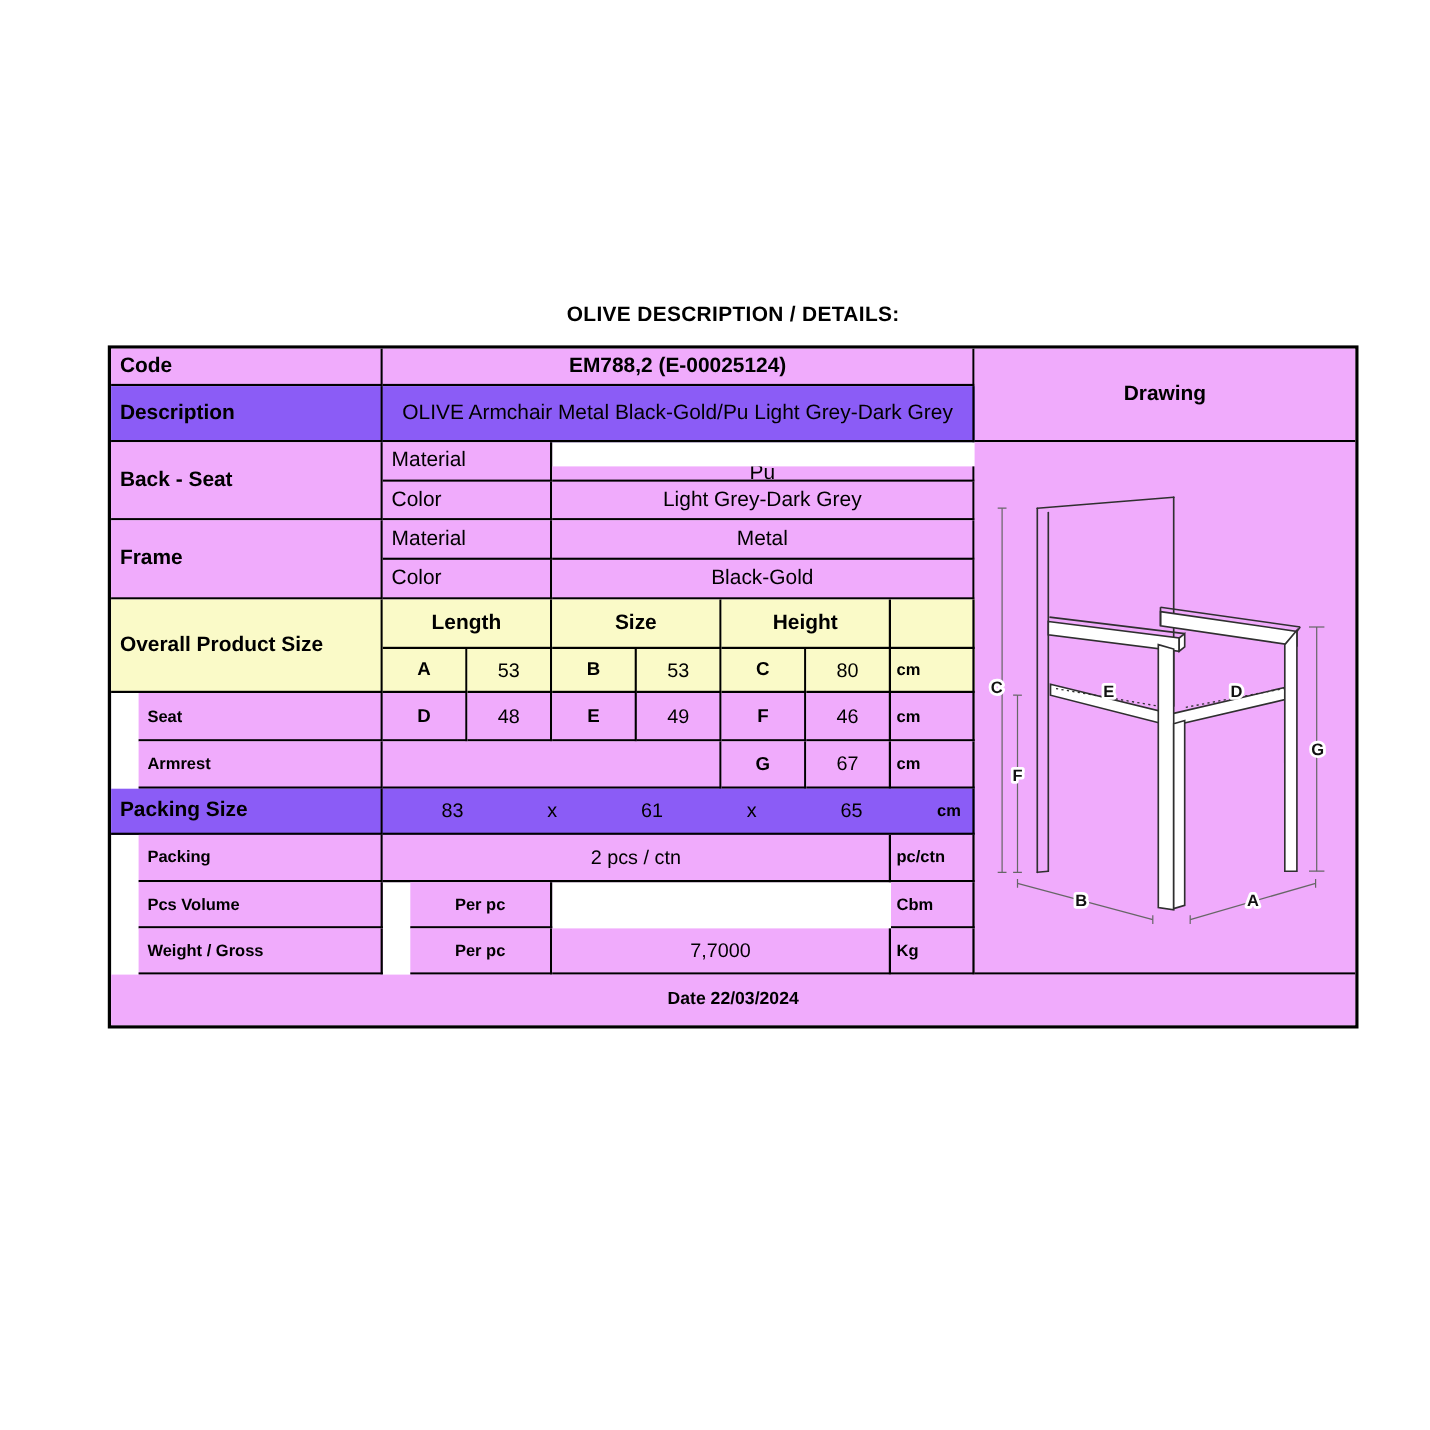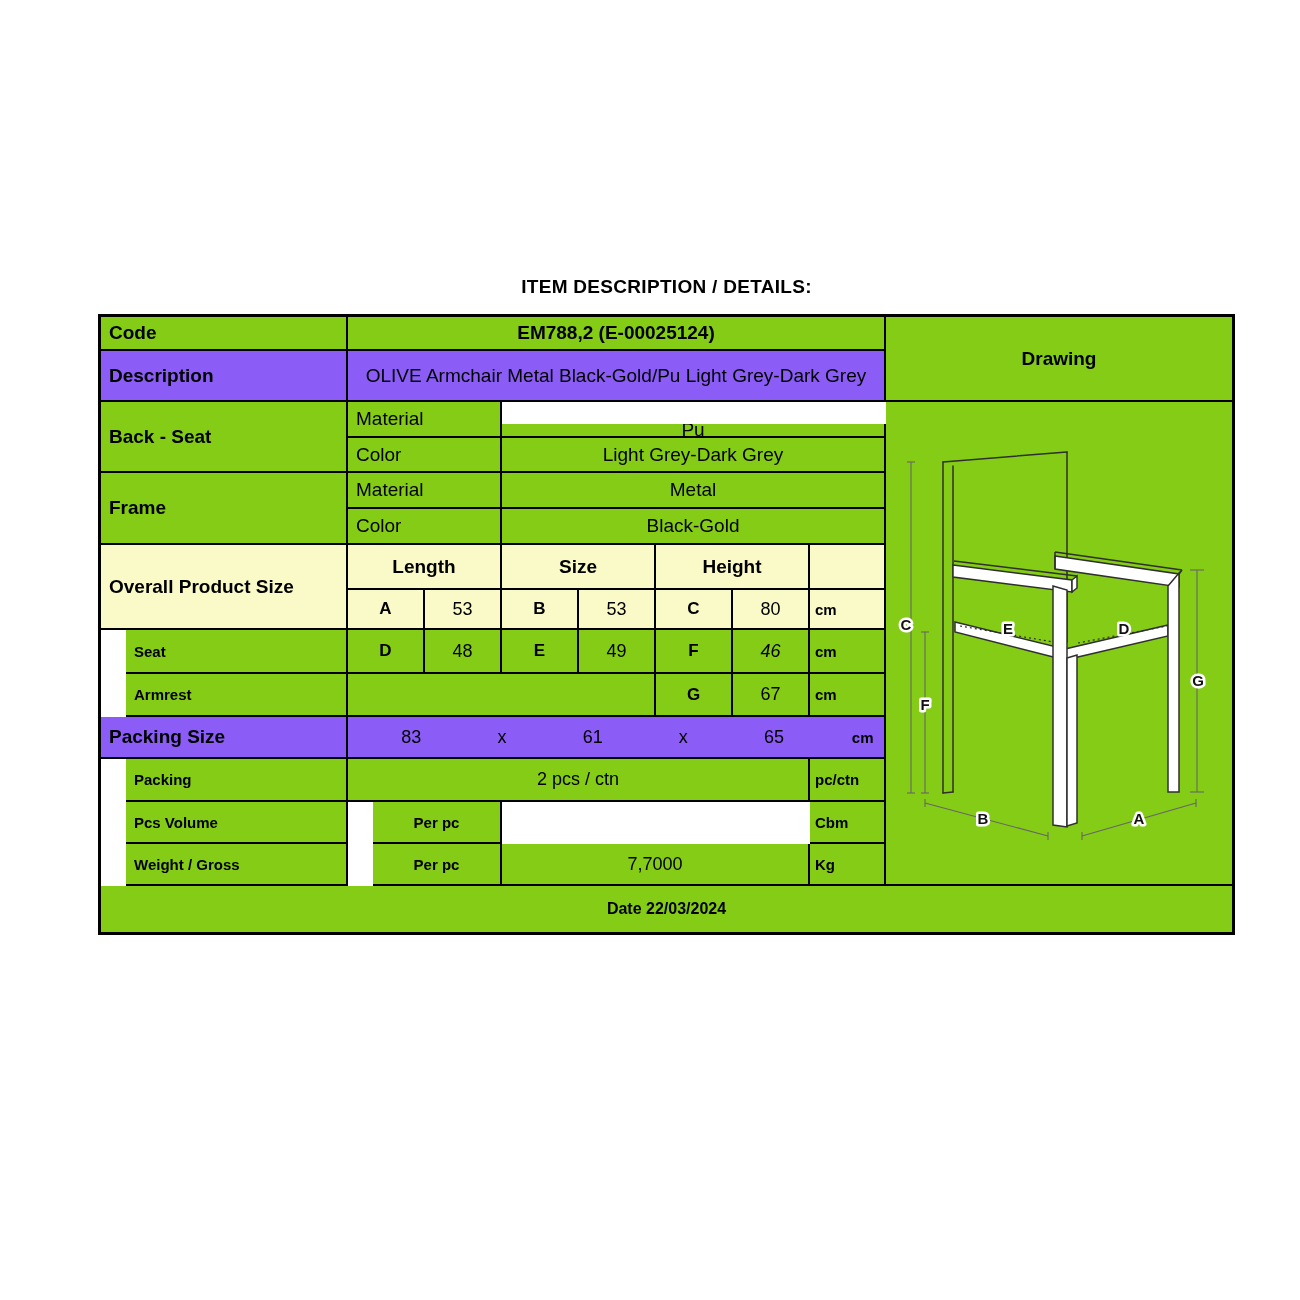--- a/index.html
+++ b/index.html
@@ -5,21 +5,21 @@
   html,body{margin:0;padding:0;background:#ffffff;}
   .page{position:relative;width:1300px;height:1300px;background:#fff;
         font-family:"Liberation Sans", sans-serif;color:#000;overflow:hidden;}
   .title{position:absolute;left:98px;top:276px;width:1137px;text-align:center;
          font-size:19px;font-weight:bold;letter-spacing:.3px;}
   .spec{position:absolute;left:98px;top:314px;border:3px solid #000;background:#fff;
         display:grid;
         grid-template-columns:247px 77px 77px 77px 77px 77px 77px 76px 346px;
         grid-template-rows:34px 51px 36px 35px 36px 36px 45px 40px 44px 43px 42px 43px 42px 42px 46px;}
   .c{border-right:2px solid #000;border-bottom:2px solid #000;display:flex;
-     align-items:center;overflow:hidden;box-sizing:border-box;background:#84cc16;}
+     align-items:center;overflow:hidden;box-sizing:border-box;background:#f0abfc;}
   .noR{border-right:none;} .noB{border-bottom:none;}
   .L{padding-left:8px;justify-content:flex-start;text-align:left;}
   .ctr{justify-content:center;text-align:center;}
   .b{font-weight:bold;}
   .f19{font-size:19px;} .f18{font-size:18px;} .f17{font-size:17px;}
   .f16{font-size:16px;} .f15{font-size:15px;margin-left:25px;}
   .yellow{background:#FAFAC8;} .grey{background:#8b5cf6;}
   .unit{padding-left:5px;justify-content:flex-start;font-weight:bold;font-size:15px;}
   .desc-val{line-height:25px;padding:0 12px;}
   .strip{display:flex;align-items:center;}
@@ -28,21 +28,21 @@
   .s-unit{width:60px;text-align:left;padding-left:4px;font-weight:bold;font-size:15px;}
   .draw-cell{align-items:flex-start;justify-content:flex-start;}
   svg text{font-family:"Liberation Sans", sans-serif;font-weight:bold;fill:#111;
            paint-order:stroke;stroke:#ffffff;stroke-width:5px;stroke-linejoin:round;}
 </style>
 </head>
 <body>
 
 <div class="page">
 
-  <div class="title">ITEM DESCRIPTION / DETAILS:</div>
+  <div class="title">OLIVE DESCRIPTION / DETAILS:</div>
 
   <div class="spec">
 
     <div class="c L b f19" style="grid-column:1;grid-row:1;">Code</div>
     <div class="c ctr b f19" style="grid-column:2/span 7;grid-row:1;">EM788,2 (E-00025124)</div>
     <div class="c ctr b f19 noR" style="grid-column:9;grid-row:1/span 2;">Drawing</div>
 
     <div class="c L b f19 grey" style="grid-column:1;grid-row:2;">Description</div>
     <div class="c ctr f19 grey desc-val" style="grid-column:2/span 7;grid-row:2;">OLIVE Armchair Metal Black-Gold/Pu Light Grey-Dark Grey</div>
 
@@ -137,21 +137,21 @@
     <div class="c ctr b f17 yellow" style="grid-column:6;grid-row:8;">C</div>
     <div class="c ctr f18 yellow" style="grid-column:7;grid-row:8;">80</div>
     <div class="c unit yellow" style="grid-column:8;grid-row:8;">cm</div>
 
     <div class="c L b f15" style="grid-column:1;grid-row:9;">Seat</div>
     <div class="c ctr b f17" style="grid-column:2;grid-row:9;">D</div>
     <div class="c ctr f18" style="grid-column:3;grid-row:9;">48</div>
     <div class="c ctr b f17" style="grid-column:4;grid-row:9;">E</div>
     <div class="c ctr f18" style="grid-column:5;grid-row:9;">49</div>
     <div class="c ctr b f17" style="grid-column:6;grid-row:9;">F</div>
-    <div class="c ctr f18" style="grid-column:7;grid-row:9;font-style:italic;">46</div>
+    <div class="c ctr f18" style="grid-column:7;grid-row:9;">46</div>
     <div class="c unit" style="grid-column:8;grid-row:9;">cm</div>
 
     <div class="c L b f15" style="grid-column:1;grid-row:10;text-align:right;">Armrest</div>
     <div class="c" style="grid-column:2/span 4;grid-row:10;"></div>
     <div class="c ctr b f17" style="grid-column:6;grid-row:10;">G</div>
     <div class="c ctr f18" style="grid-column:7;grid-row:10;">67</div>
     <div class="c unit" style="grid-column:8;grid-row:10;">cm</div>
 
     <div class="c L b f19 grey" style="grid-column:1;grid-row:11;">Packing Size</div>
     <div class="c grey strip f18" style="grid-column:2/span 7;grid-row:11;">

